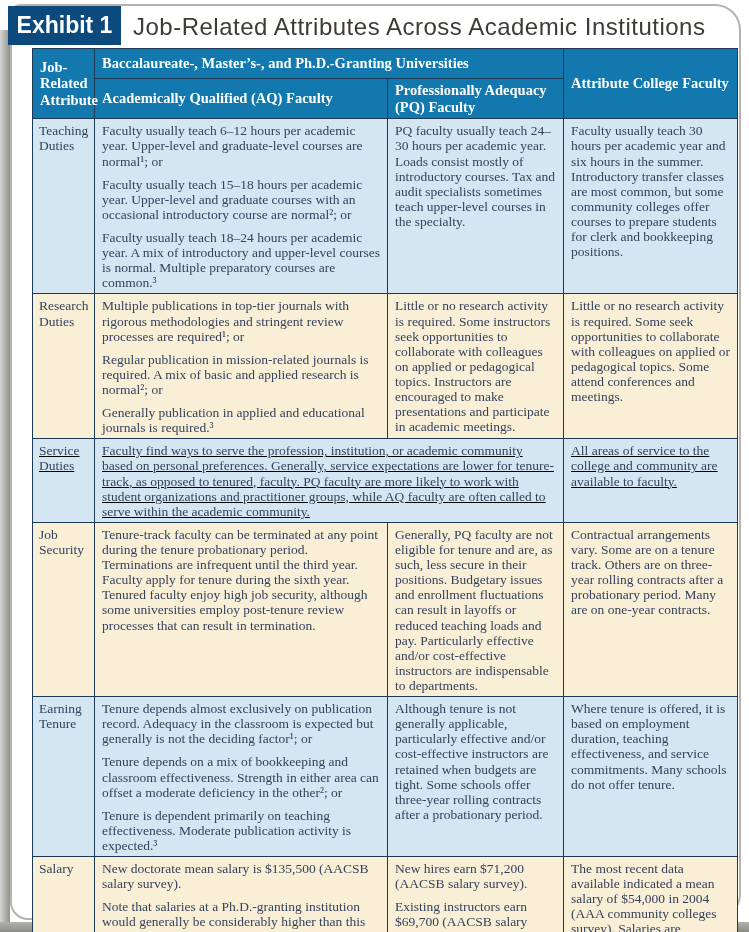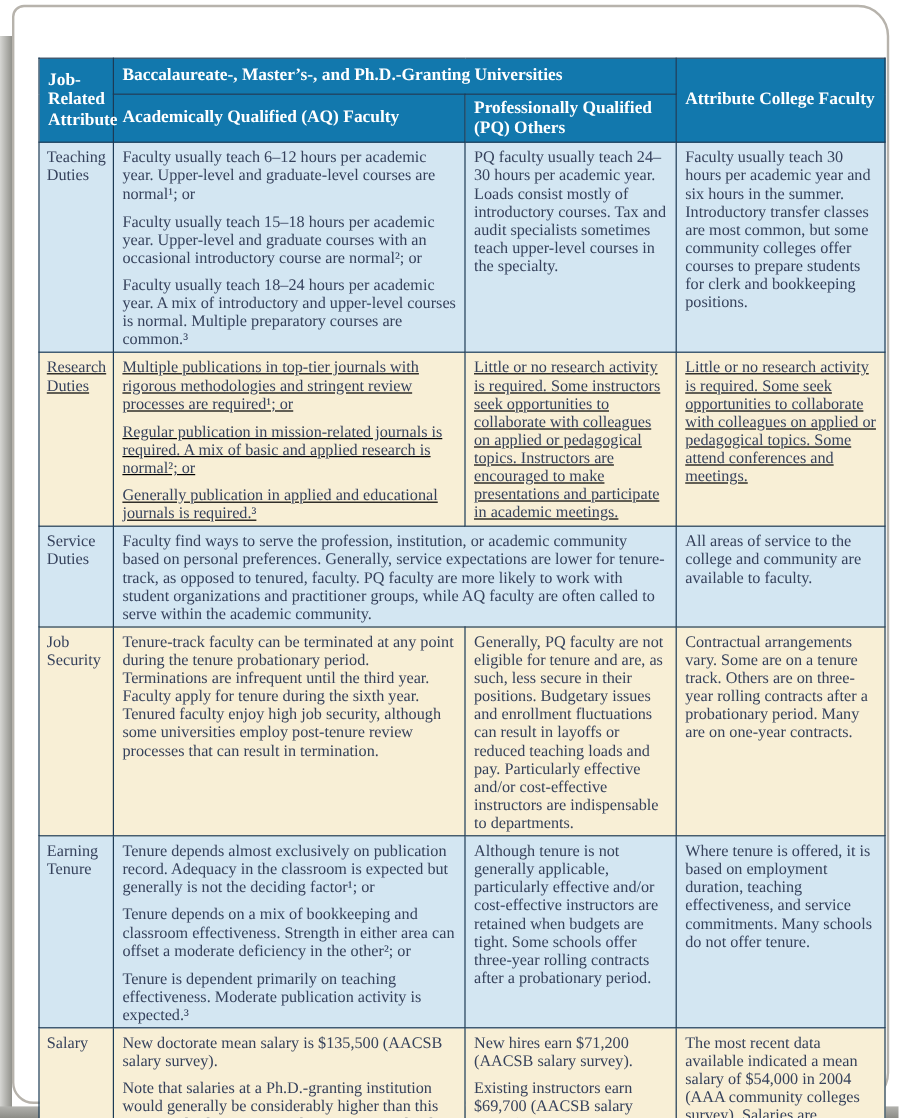--- a/index.html
+++ b/index.html
@@ -38,52 +38,54 @@
 
   .exhibit-table td { font-size:13.5px; line-height:1.12; color:#36425c;
                       padding:4px 7px 3px 7px; }
   td.attr-cell { font-size:13.5px; padding:4px 2px 3px 6px; }
   tr.tone-blue td { background:#d3e6f2; }
   tr.tone-cream td { background:#f8efd6; }
   .exhibit-table td p { margin:0 0 8px 0; }
   .exhibit-table td p:last-child { margin-bottom:0; }
 
   tbody tr:nth-child(1) { height:135px; }
-  tbody tr:nth-child(2) { height:130px;text-decoration:underline; }
-  tbody tr:nth-child(3) { height:80px; }
+  tbody tr:nth-child(2) { height:130px; }
+  tbody tr:nth-child(3) { height:80px;text-decoration:underline; }
   tbody tr:nth-child(4) { height:154px; }
   tbody tr:nth-child(5) { height:145px; }
   tbody tr:nth-child(6) { height:108px; }
   tbody tr:nth-child(7) { height:54px; }
 </style>
 </head>
 <body>
 
 <div class="page">
   <div class="frame"></div>
   <div class="left-edge"></div>
   <div class="bottom-edge"></div>
 
+  <div class="exhibit-badge">Exhibit 1</div>
+  <div class="exhibit-title">Job-Related Attributes Across Academic Institutions</div>
 
   <table class="exhibit-table">
     <colgroup>
       <col style="width:62px">
       <col style="width:293px">
       <col style="width:176px">
       <col style="width:174px">
     </colgroup>
     <thead>
       <tr>
         <th rowspan="2" class="attr-th">Job-Related Attribute</th>
         <th colspan="2" class="group-th">Baccalaureate-, Master’s-, and Ph.D.-Granting Universities</th>
         <th rowspan="2" class="cc-th">Attribute College Faculty</th>
       </tr>
       <tr>
         <th class="aq-th">Academically Qualified (AQ) Faculty</th>
-        <th class="pq-th">Professionally Qualified (PQ) Others</th>
+        <th class="pq-th">Professionally Adequacy (PQ) Faculty</th>
       </tr>
     </thead>
     <tbody>
         <tr class="tone-blue">
           <td class="attr-cell">
             <p>Teaching Duties</p>
           </td>
           <td>
             <p>Faculty usually teach 6–12 hours per academic year. Upper-level and graduate-level courses are normal¹; or</p>
             <p>Faculty usually teach 15–18 hours per academic year. Upper-level and graduate courses with an occasional introductory course are normal²; or</p>

